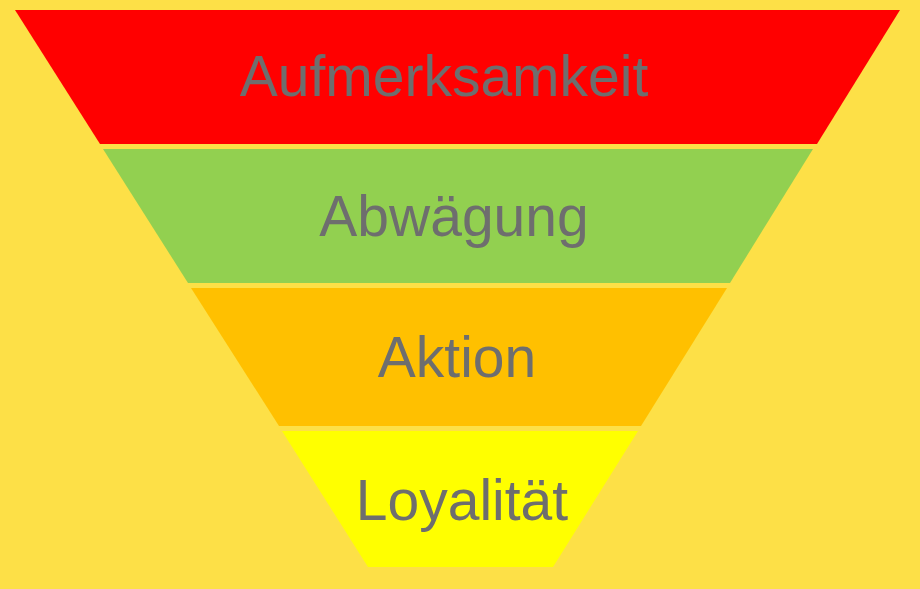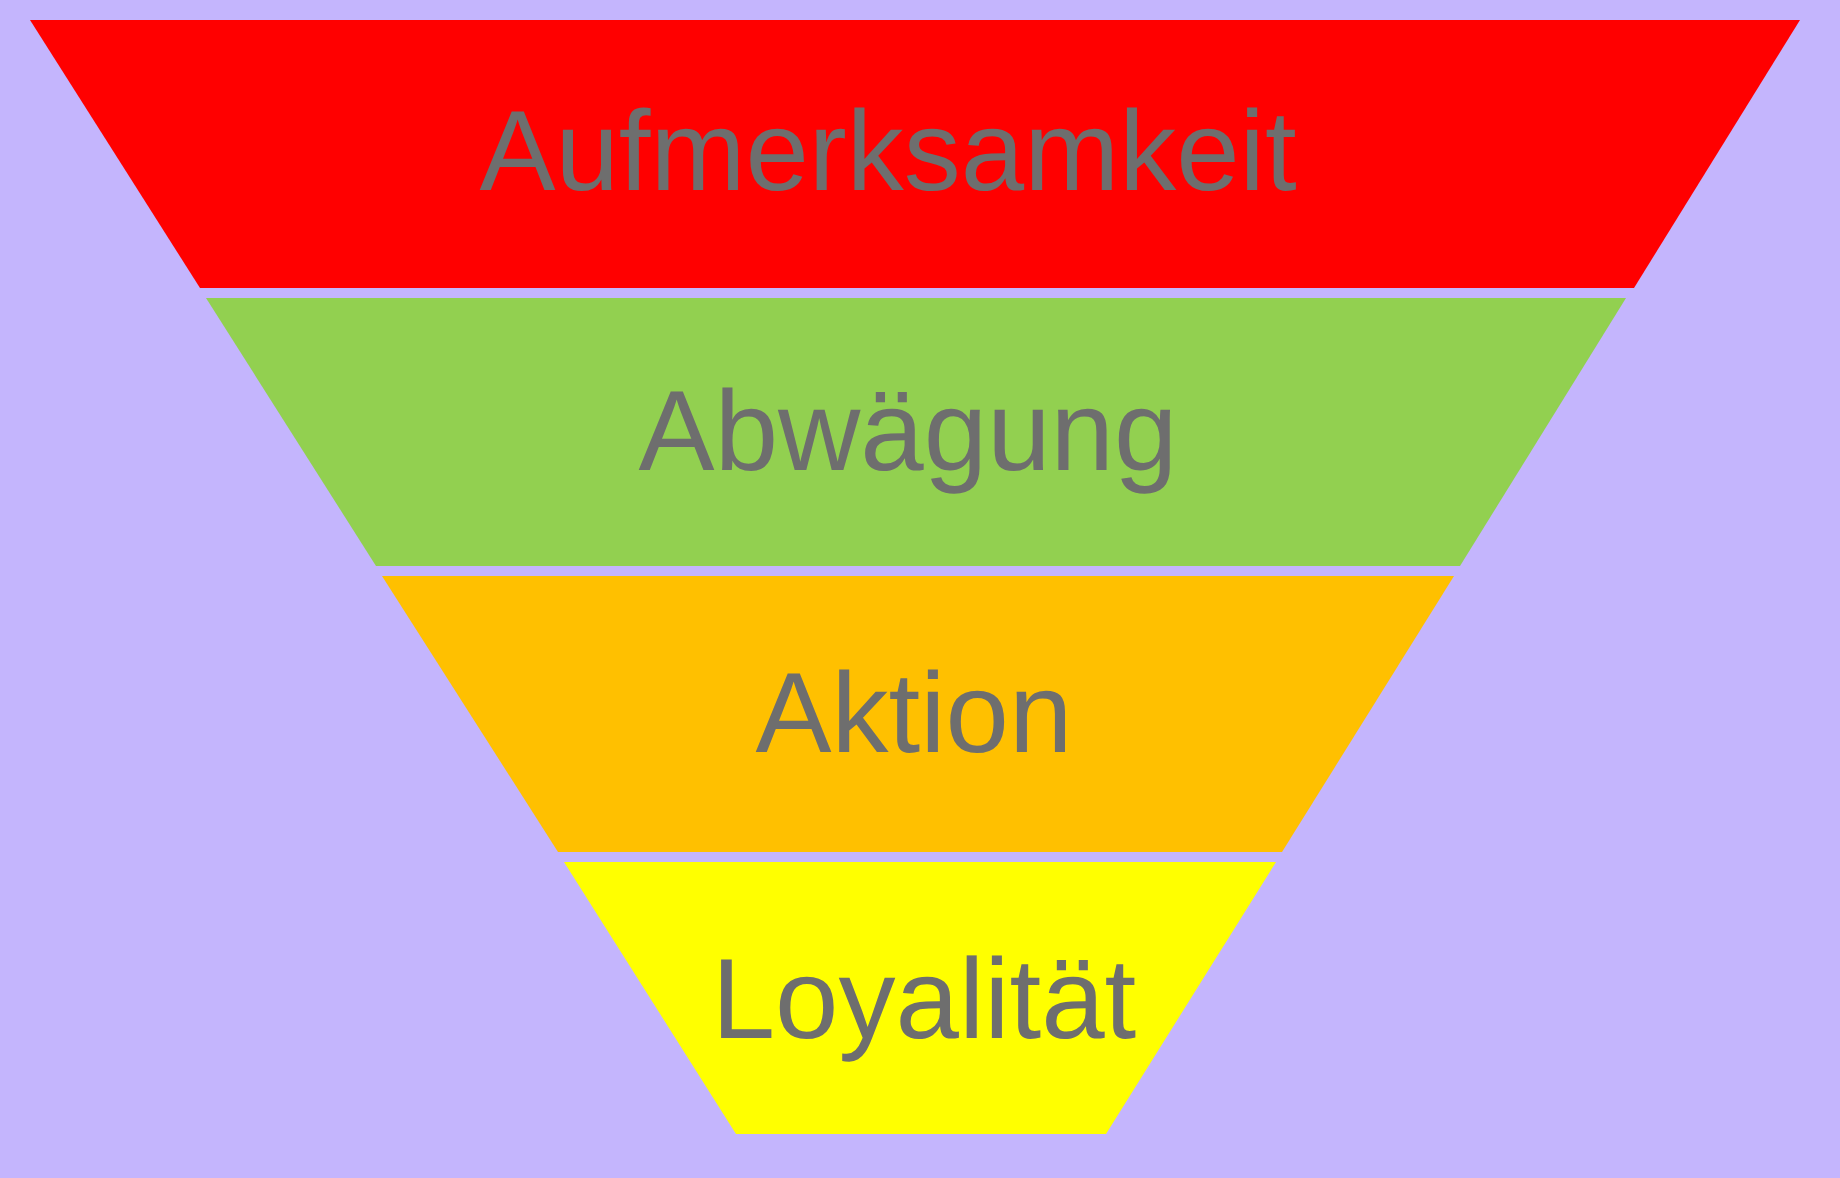--- a/index.html
+++ b/index.html
@@ -4,21 +4,21 @@
 <style>
   html, body {
     margin: 0;
     padding: 0;
     background: #ffffff;
   }
   .canvas {
     position: relative;
     width: 920px;
     height: 589px;
-    background: #c4b5fd;
+    background: #fde047;
     overflow: hidden;
     font-family: "Liberation Sans", sans-serif;
   }
   svg text {
     font-family: "Liberation Sans", sans-serif;
     font-size: 57px;
     text-anchor: middle;
     dominant-baseline: central;
   }
 </style>

